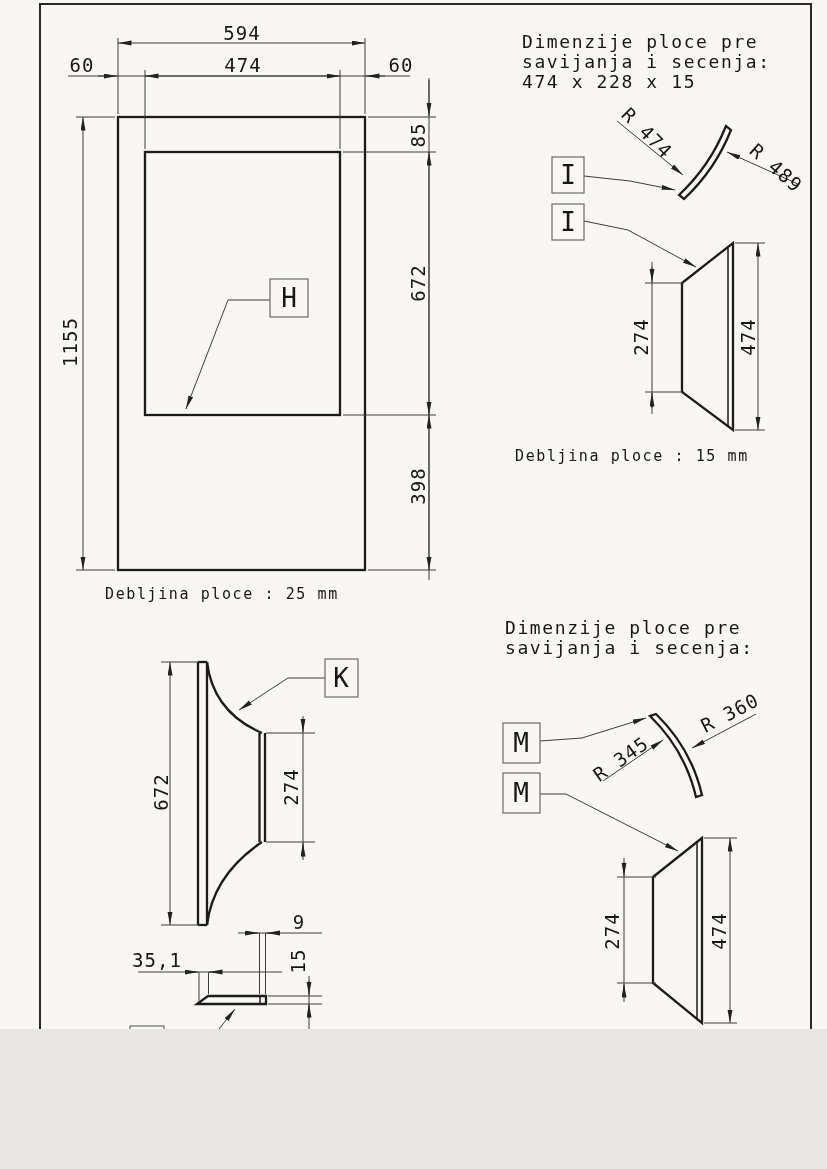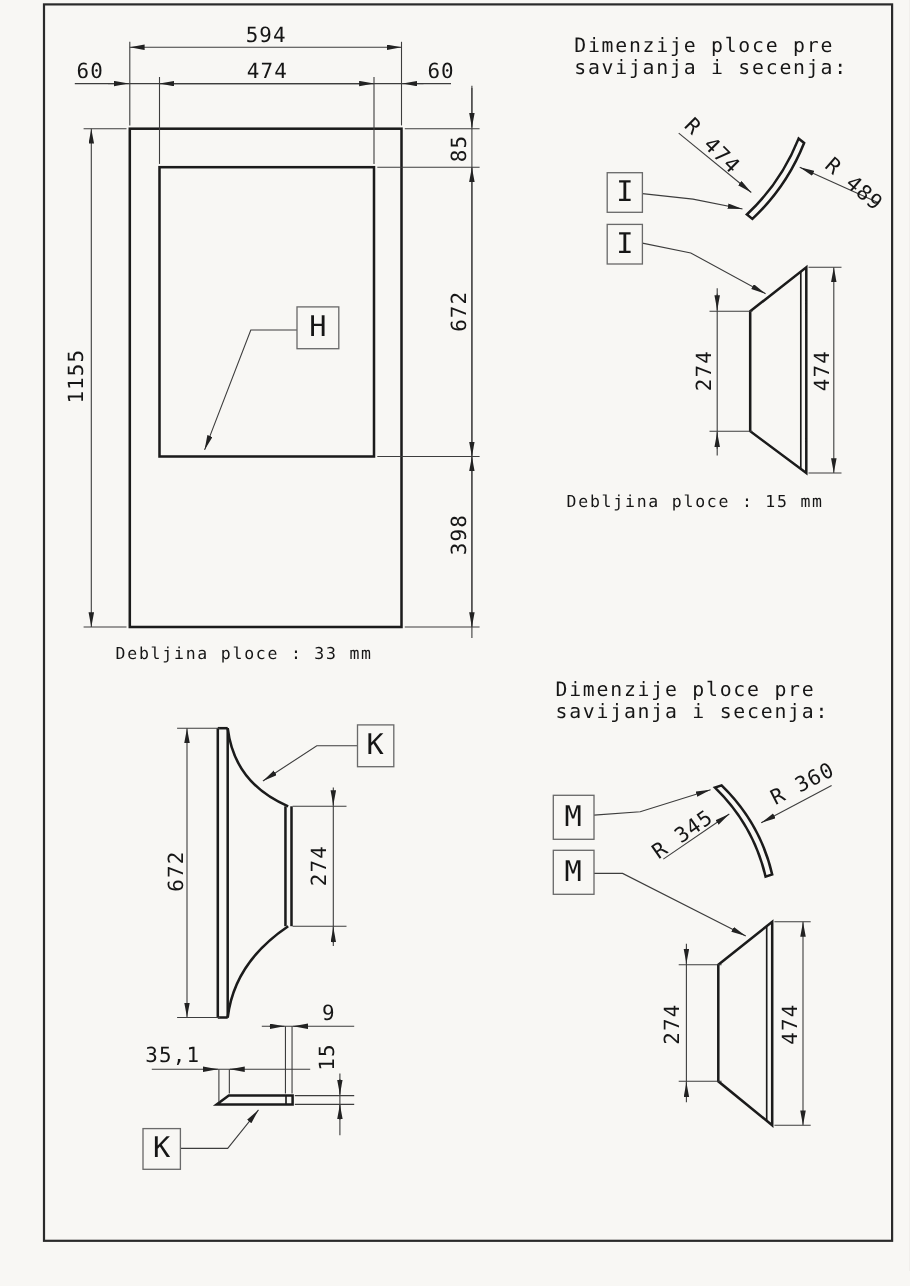--- a/index.html
+++ b/index.html
@@ -1,17 +1,17 @@
 <!DOCTYPE html>
 <html><head>
 <meta charset="utf-8">
 <style>
   html,body{margin:0;padding:0;background:#e8e7e3;}
   .sheet{
-    position:relative; width:827px; height:1169px;
+    position:relative; width:827px; height:1029px;
     background:#f8f7f4; overflow:hidden;
     font-family:"DejaVu Sans Mono", monospace;
   }
   svg{position:absolute;left:0;top:0;}
   .frame{stroke:#2a2a2a;stroke-width:2;fill:none;}
   .shape{stroke:#1b1b1b;stroke-width:2.3;fill:none;stroke-linejoin:miter;stroke-linecap:butt;}
   .shape2{stroke:#1b1b1b;stroke-width:1.5;fill:none;}
   .fillw{fill:#f8f7f4;}
   .d{stroke:#3d3d3d;stroke-width:1;fill:none;}
   .bx{stroke:#6a6a6a;stroke-width:1.2;fill:#f8f7f4;}
@@ -163,25 +163,26 @@
 
 <div class="t ctr" style="left:242px;top:33px;">594</div>
 <div class="t ctr" style="left:243px;top:65px;">474</div>
 <div class="t ctr" style="left:82px;top:65px;">60</div>
 <div class="t ctr" style="left:401px;top:65px;">60</div>
 <div class="t rot" style="left:70px;top:342px;">1155</div>
 <div class="t rot" style="left:418px;top:135px;">85</div>
 <div class="t rot" style="left:418px;top:283px;">672</div>
 <div class="t rot" style="left:418px;top:486px;">398</div>
 <div class="t lbl ctr" style="left:289px;top:298px;">H</div>
-<div class="t cap" style="left:105px;top:586px;">Debljina ploce : 33 mm</div>
+<div class="t cap" style="left:105px;top:586px;">Debljina ploce : 25 mm</div>
 
 <div class="t note" style="left:522px;top:32px;">
   <div>Dimenzije ploce pre</div>
   <div>savijanja i secenja:</div>
+  <div>474 x 228 x 15</div>
 </div>
 <div class="t" style="left:647px;top:133px;transform:translate(-50%,-50%) rotate(45deg);">R 474</div>
 <div class="t" style="left:776px;top:168px;transform:translate(-50%,-50%) rotate(41deg);">R 489</div>
 <div class="t lbl ctr" style="left:568px;top:175px;">I</div>
 <div class="t lbl ctr" style="left:568px;top:222px;">I</div>
 <div class="t rot" style="left:641px;top:337px;">274</div>
 <div class="t rot" style="left:748px;top:337px;">474</div>
 <div class="t cap" style="left:515px;top:448px;">Debljina ploce : 15 mm</div>
 
 <div class="t lbl ctr" style="left:341px;top:678px;">K</div>

